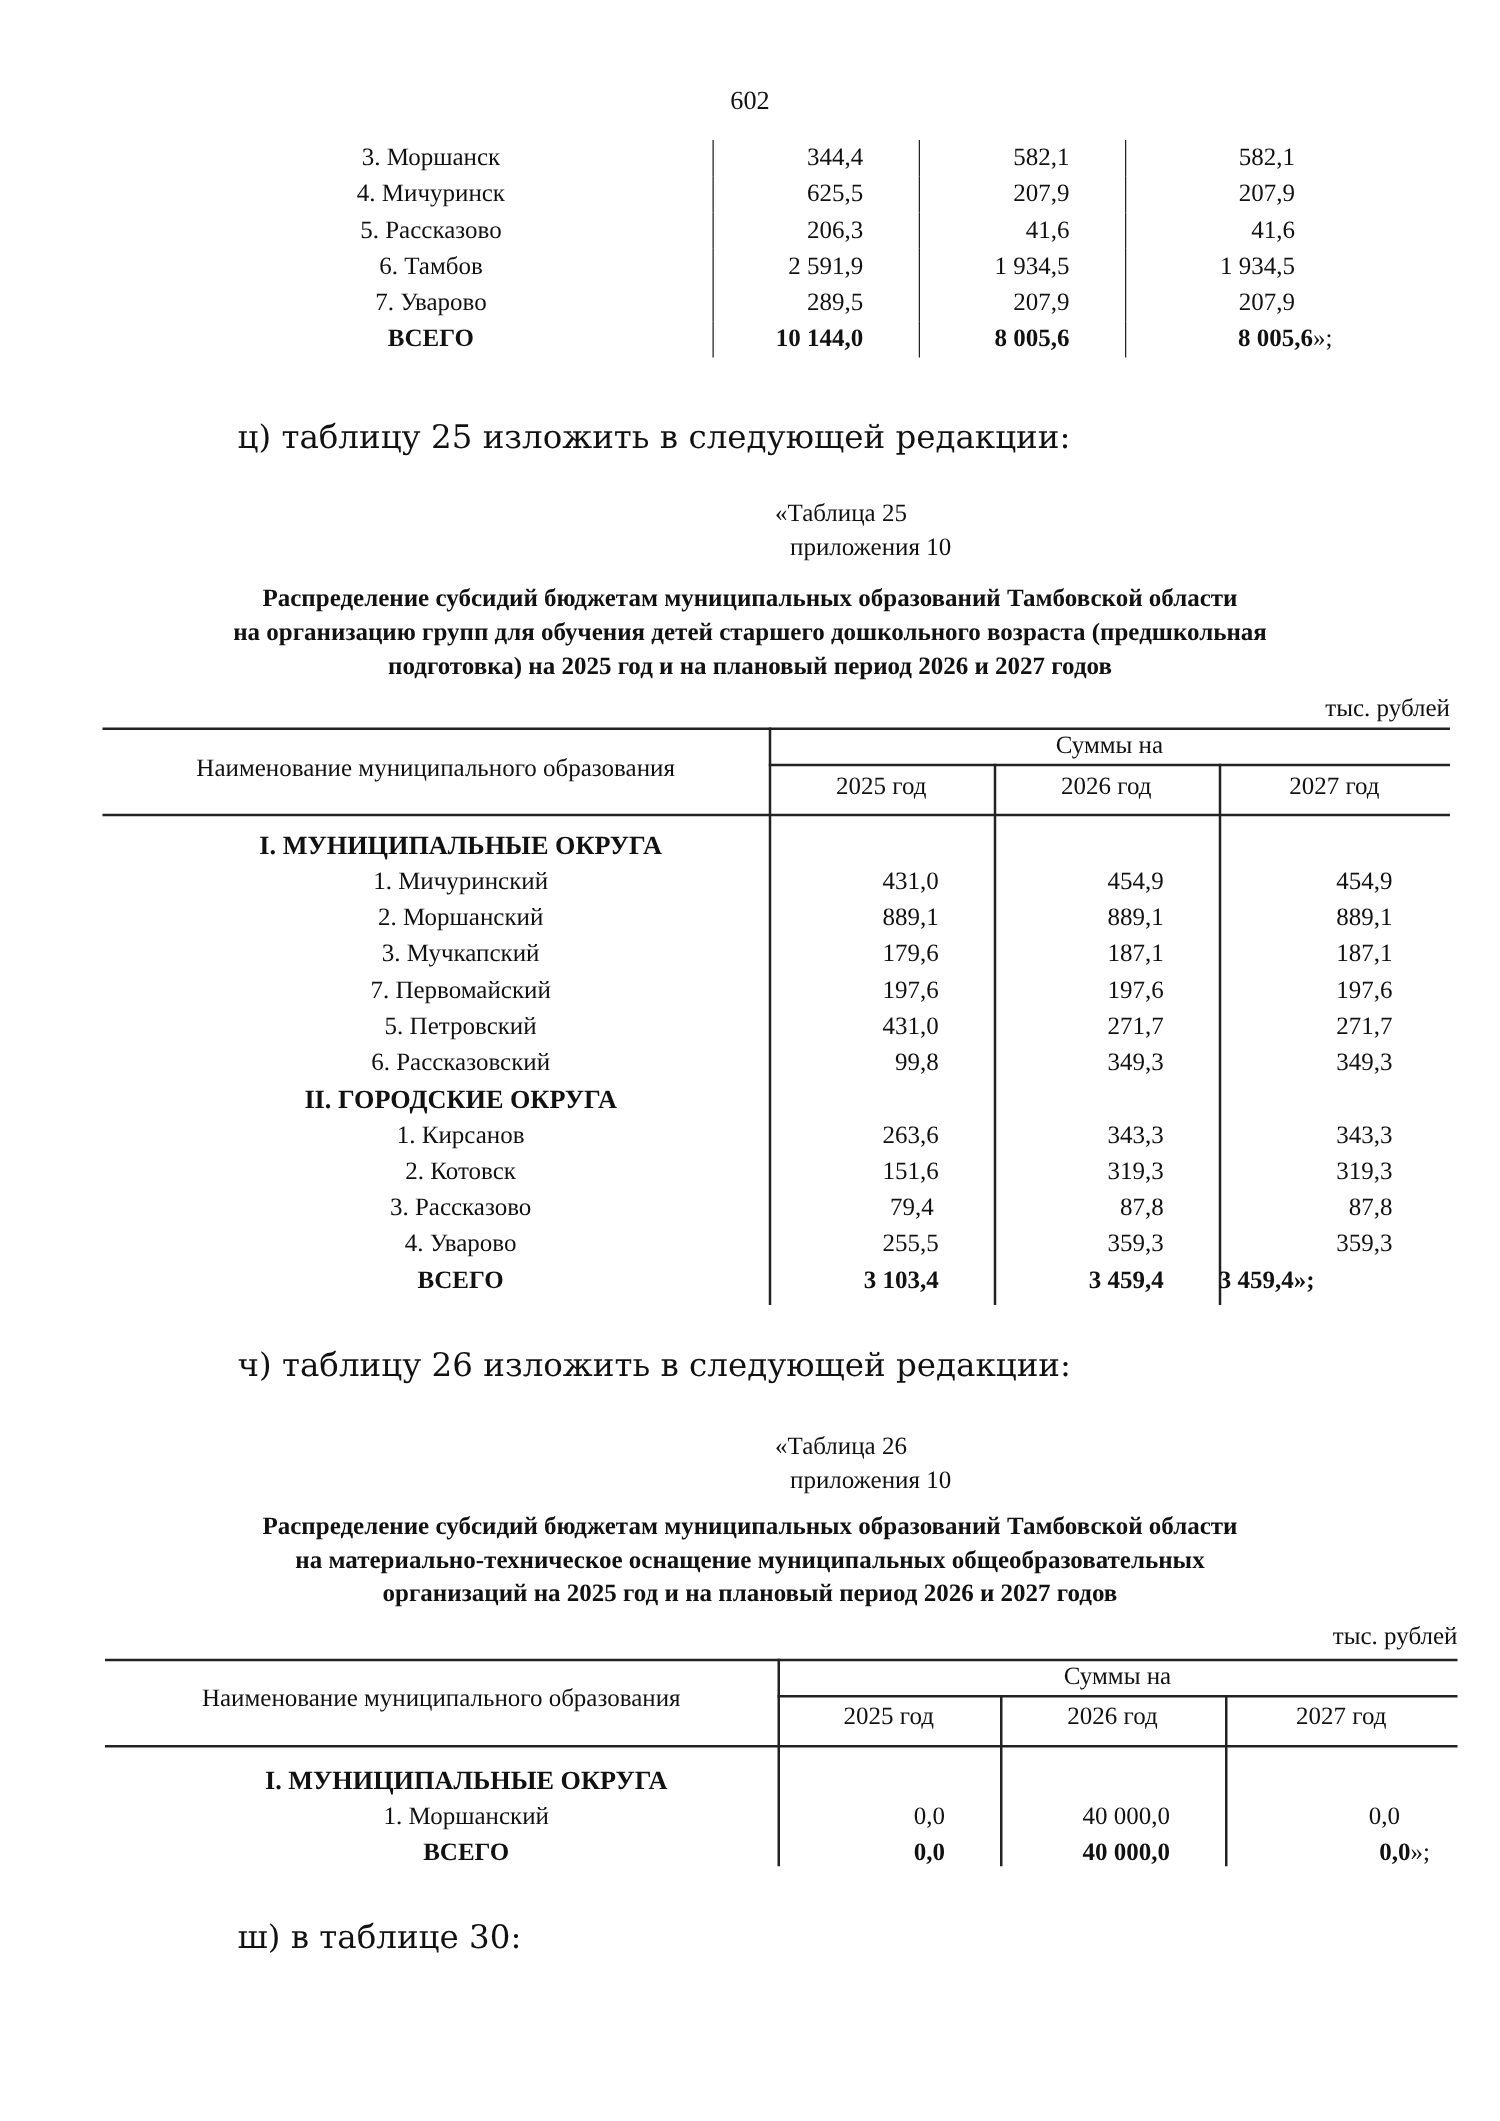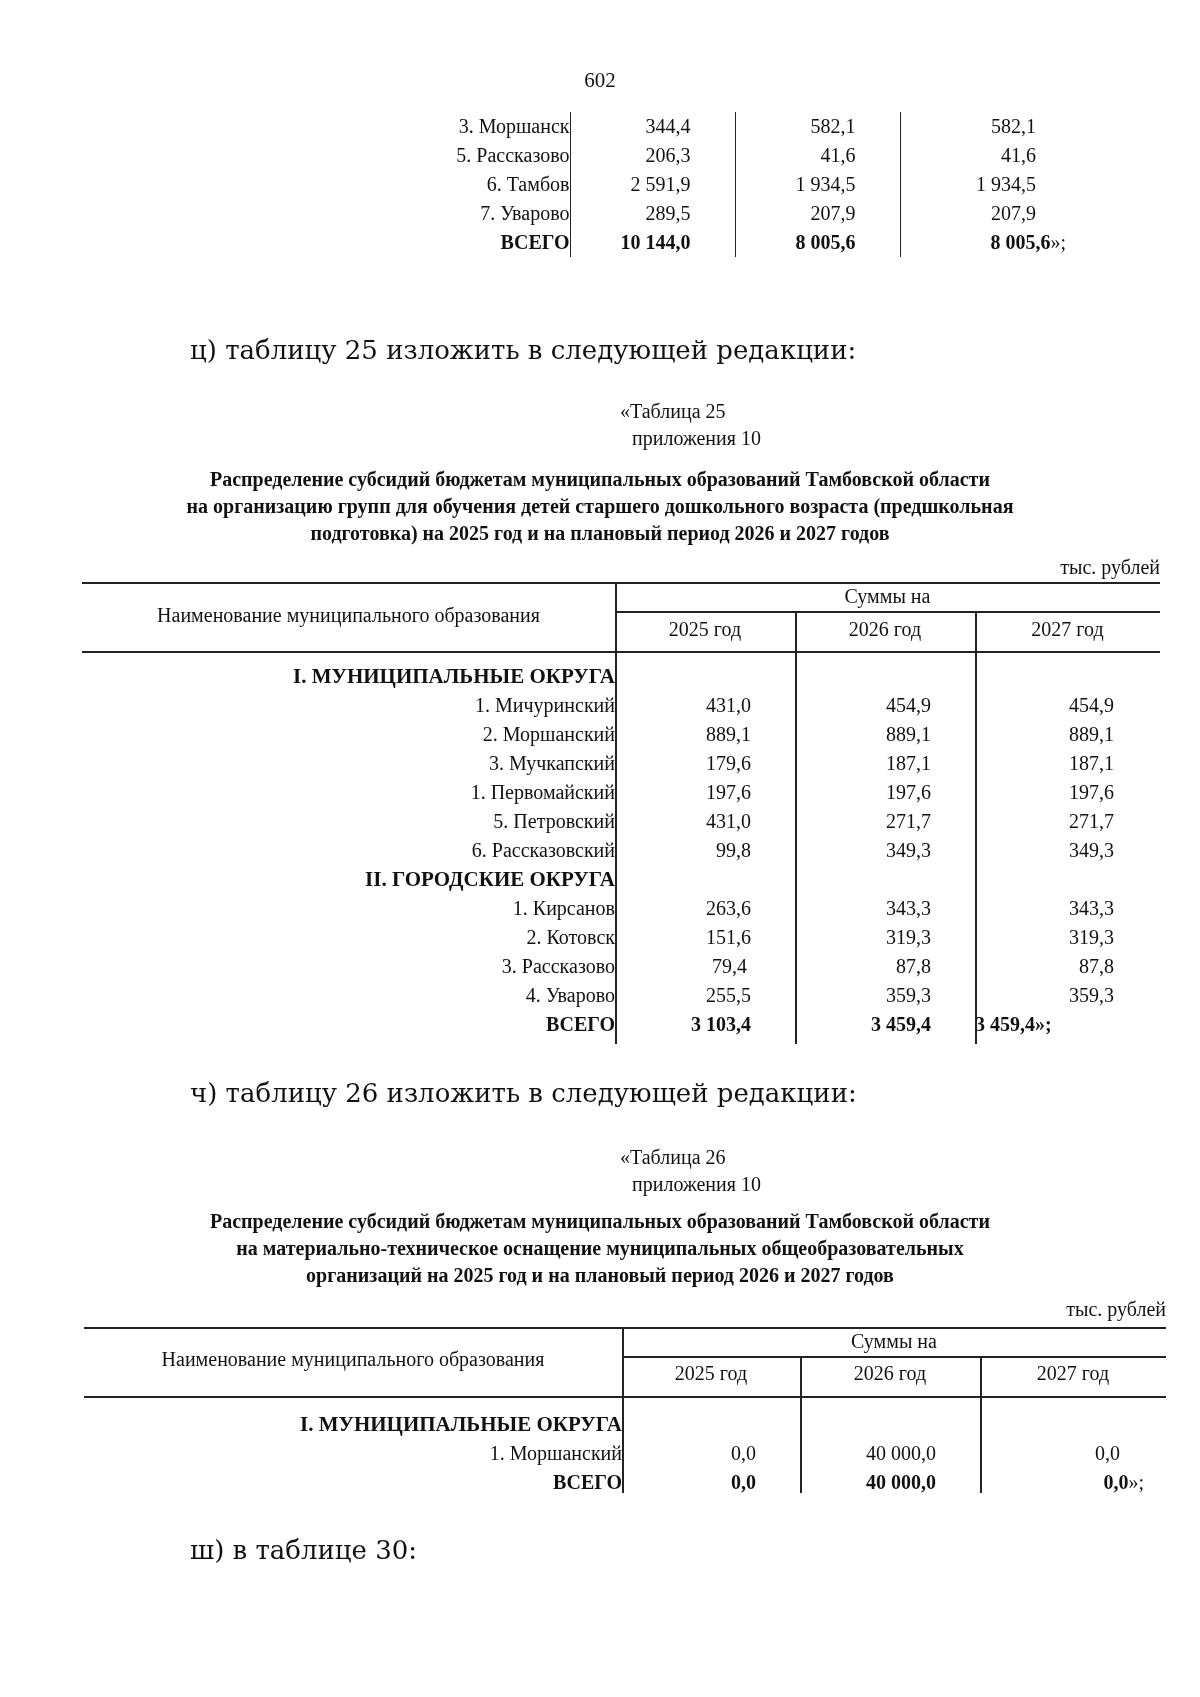--- a/index.html
+++ b/index.html
@@ -3,21 +3,21 @@
   <meta charset="utf-8">
   <style>
     html, body { margin: 0; padding: 0; background: #ffffff; }
     body {
       width: 1200px; height: 1697px; position: relative; overflow: hidden;
       font-family: "Liberation Serif", "DejaVu Serif", serif; color: #111;
     }
     .page-num { position: absolute; top: 68px; left: 0; width: 1200px; text-align: center; font-size: 21px; }
     .tbl { position: absolute; border-collapse: collapse; font-size: 20px; }
     .tbl td, .tbl th { padding: 0; }
-    .name { text-align: right; padding-left: 40px !important; margin-top: 11px; }
+    .name { text-align: center; padding-left: 40px !important; margin-top: 11px; }
     .num { text-align: right; padding-right: 44px !important; border-left: 1.5px solid #222; }
     .bold { font-weight: bold; }
     .row td { height: 29px; line-height: 29px; }
     .para { position: absolute; font-size: 26px; font-family: "DejaVu Serif", serif; }
     .caption { position: absolute; font-size: 20px; line-height: 27px; }
     .title { position: absolute; left: 0; width: 1200px; text-align: center; font-weight: bold; font-size: 20px; line-height: 27px; }
     .units { position: absolute; font-size: 20px; }
     .line { position: absolute; background: #222; }
     .vline { position: absolute; width: 1.5px; background: #222; }
   </style>
@@ -34,20 +34,26 @@
       <col style="width:180px">
     </colgroup>
   <tbody>
       <tr class="row">
     <td class="name" style="padding-left:30px">3. Моршанск</td>
     <td class="num">344,4</td>
     <td class="num">582,1</td>
     <td class="num">582,1</td>
   </tr>
   <tr class="row">
+    <td class="name" style="padding-left:30px">4. Мичуринск</td>
+    <td class="num">625,5</td>
+    <td class="num">207,9</td>
+    <td class="num">207,9</td>
+  </tr>
+  <tr class="row">
     <td class="name" style="padding-left:30px">5. Рассказово</td>
     <td class="num">206,3</td>
     <td class="num">41,6</td>
     <td class="num">41,6</td>
   </tr>
   <tr class="row">
     <td class="name" style="padding-left:30px">6. Тамбов</td>
     <td class="num">2 591,9</td>
     <td class="num">1 934,5</td>
     <td class="num">1 934,5</td>
@@ -119,21 +125,21 @@
         <td style="text-align:right;padding-right:44px">889,1</td>
         <td style="text-align:right;padding-right:46px">889,1</td>
       </tr>
   <tr class="row">
         <td class="name">3. Мучкапский</td>
         <td style="text-align:right;padding-right:44px">179,6</td>
         <td style="text-align:right;padding-right:44px">187,1</td>
         <td style="text-align:right;padding-right:46px">187,1</td>
       </tr>
   <tr class="row">
-        <td class="name">1. Первомайский</td>
+        <td class="name">7. Первомайский</td>
         <td style="text-align:right;padding-right:44px">197,6</td>
         <td style="text-align:right;padding-right:44px">197,6</td>
         <td style="text-align:right;padding-right:46px">197,6</td>
       </tr>
   <tr class="row">
         <td class="name">5. Петровский</td>
         <td style="text-align:right;padding-right:44px">431,0</td>
         <td style="text-align:right;padding-right:44px">271,7</td>
         <td style="text-align:right;padding-right:46px">271,7</td>
       </tr>

